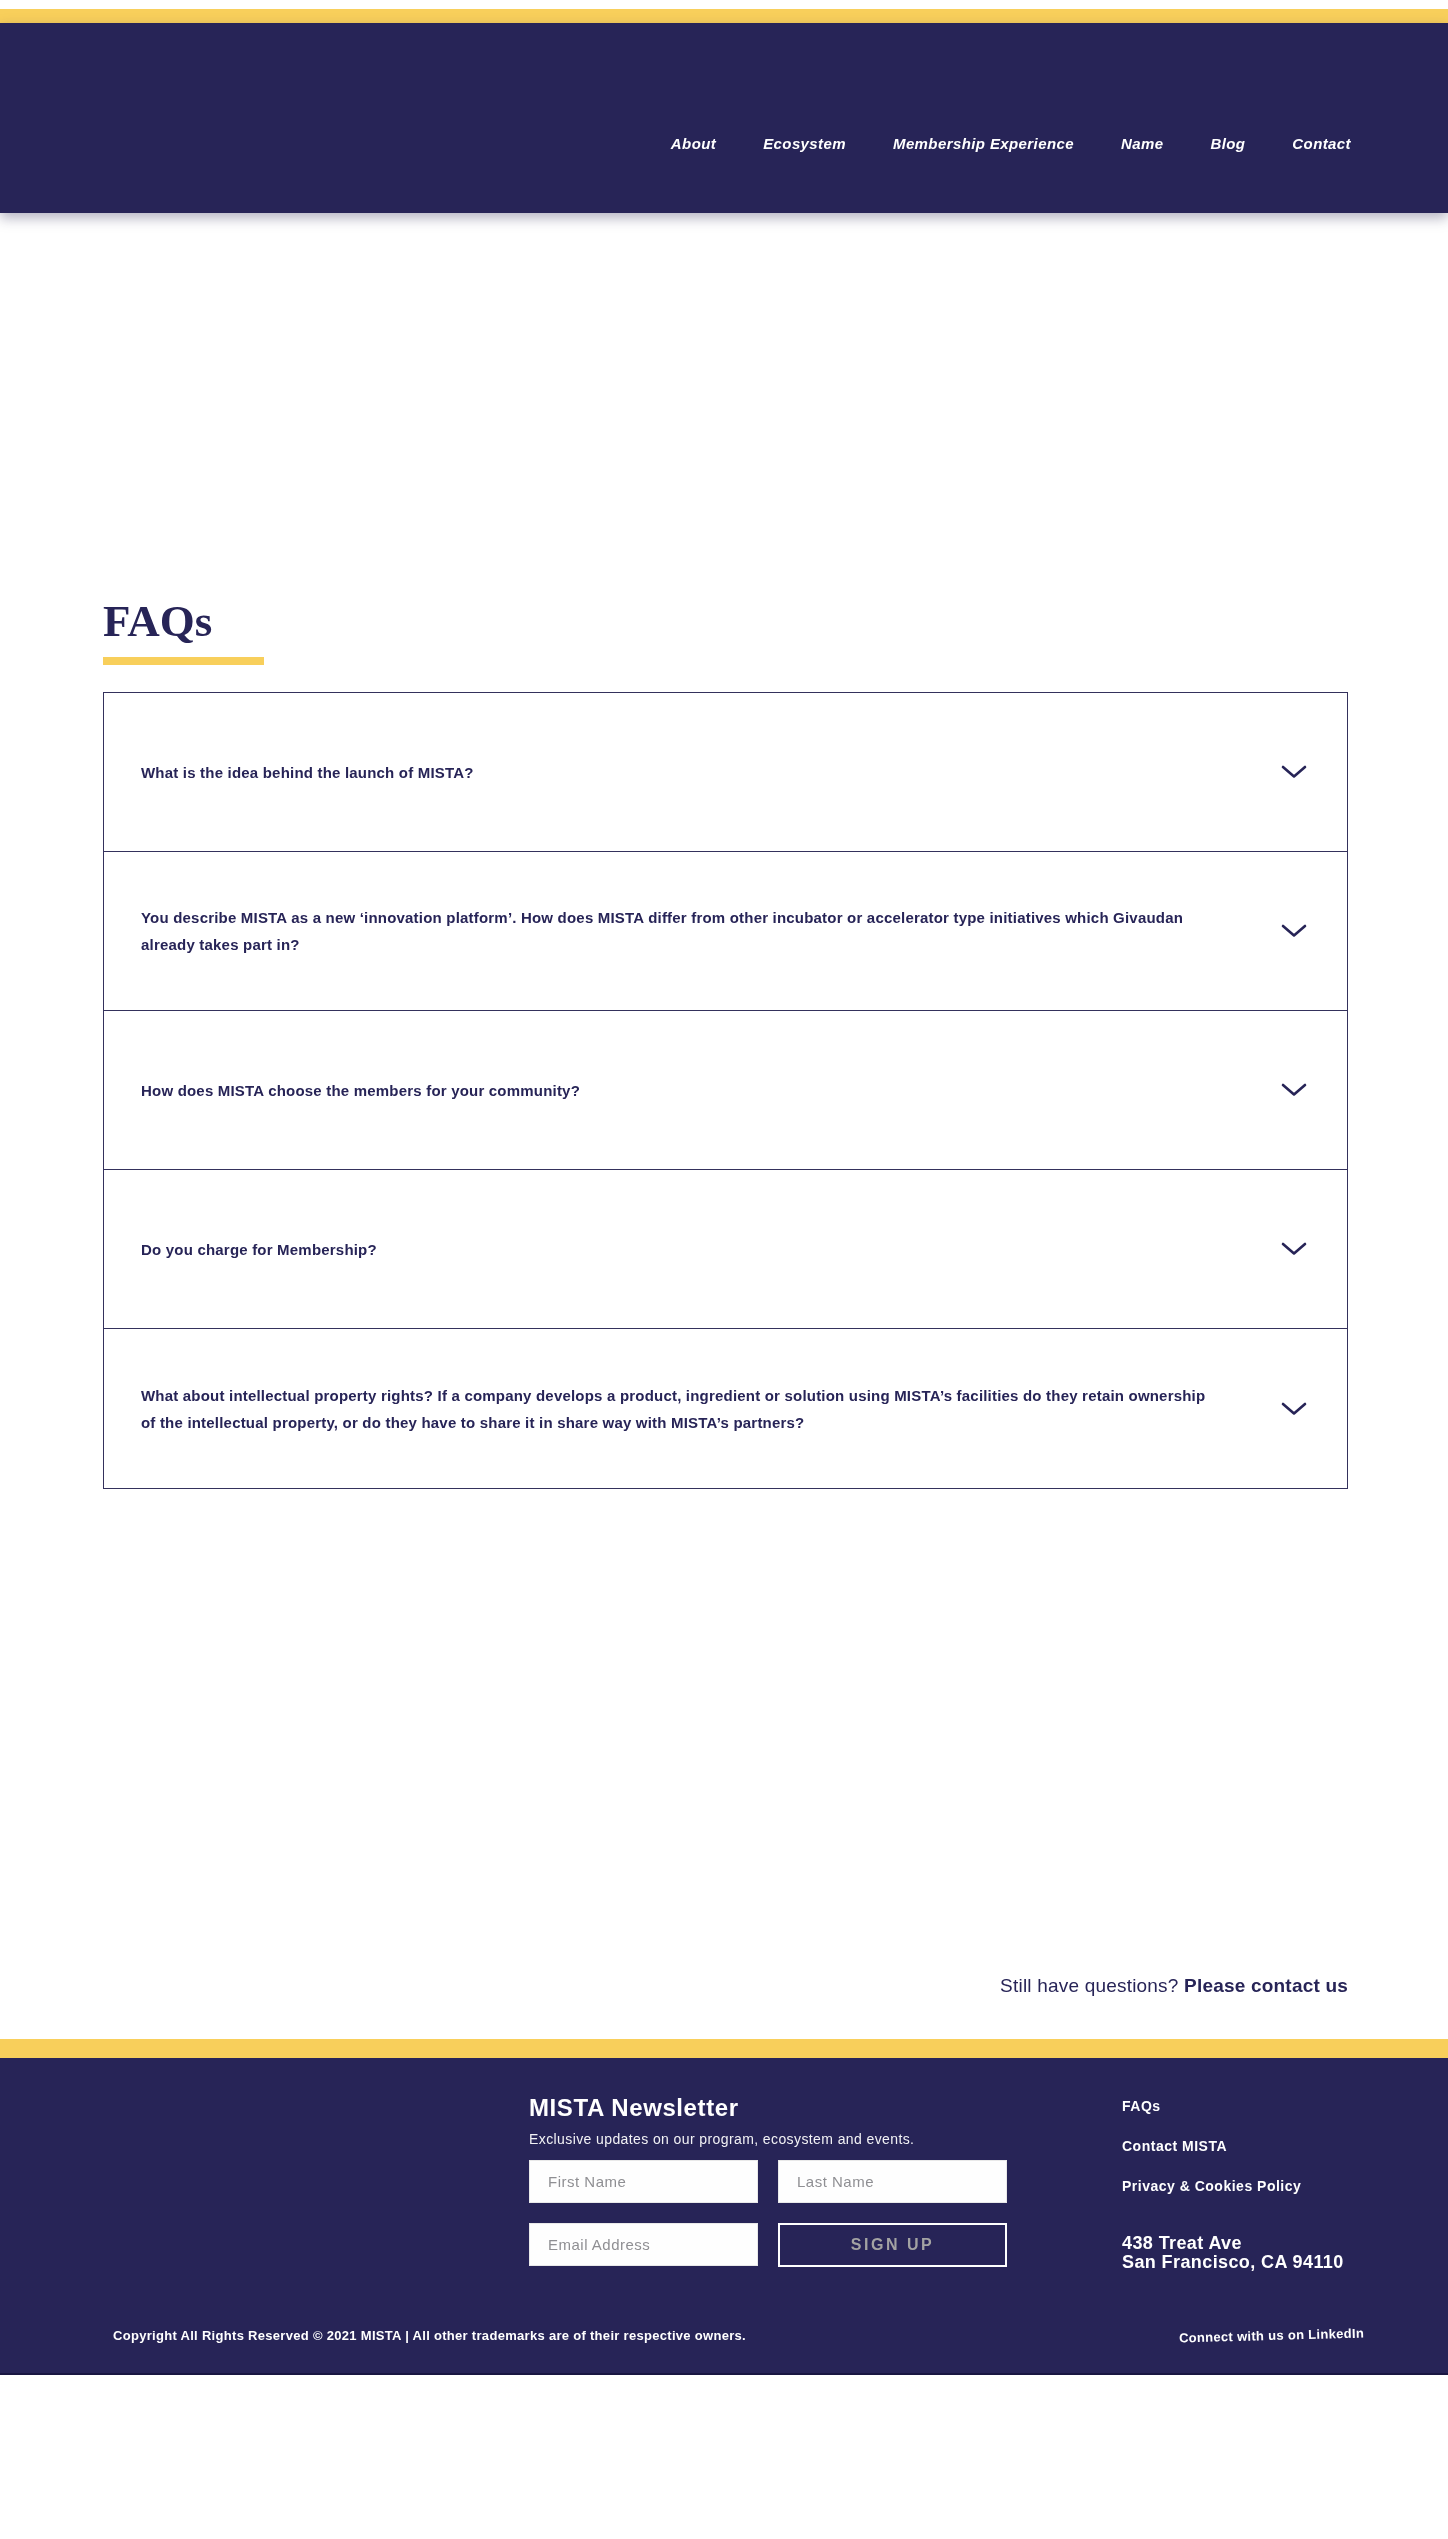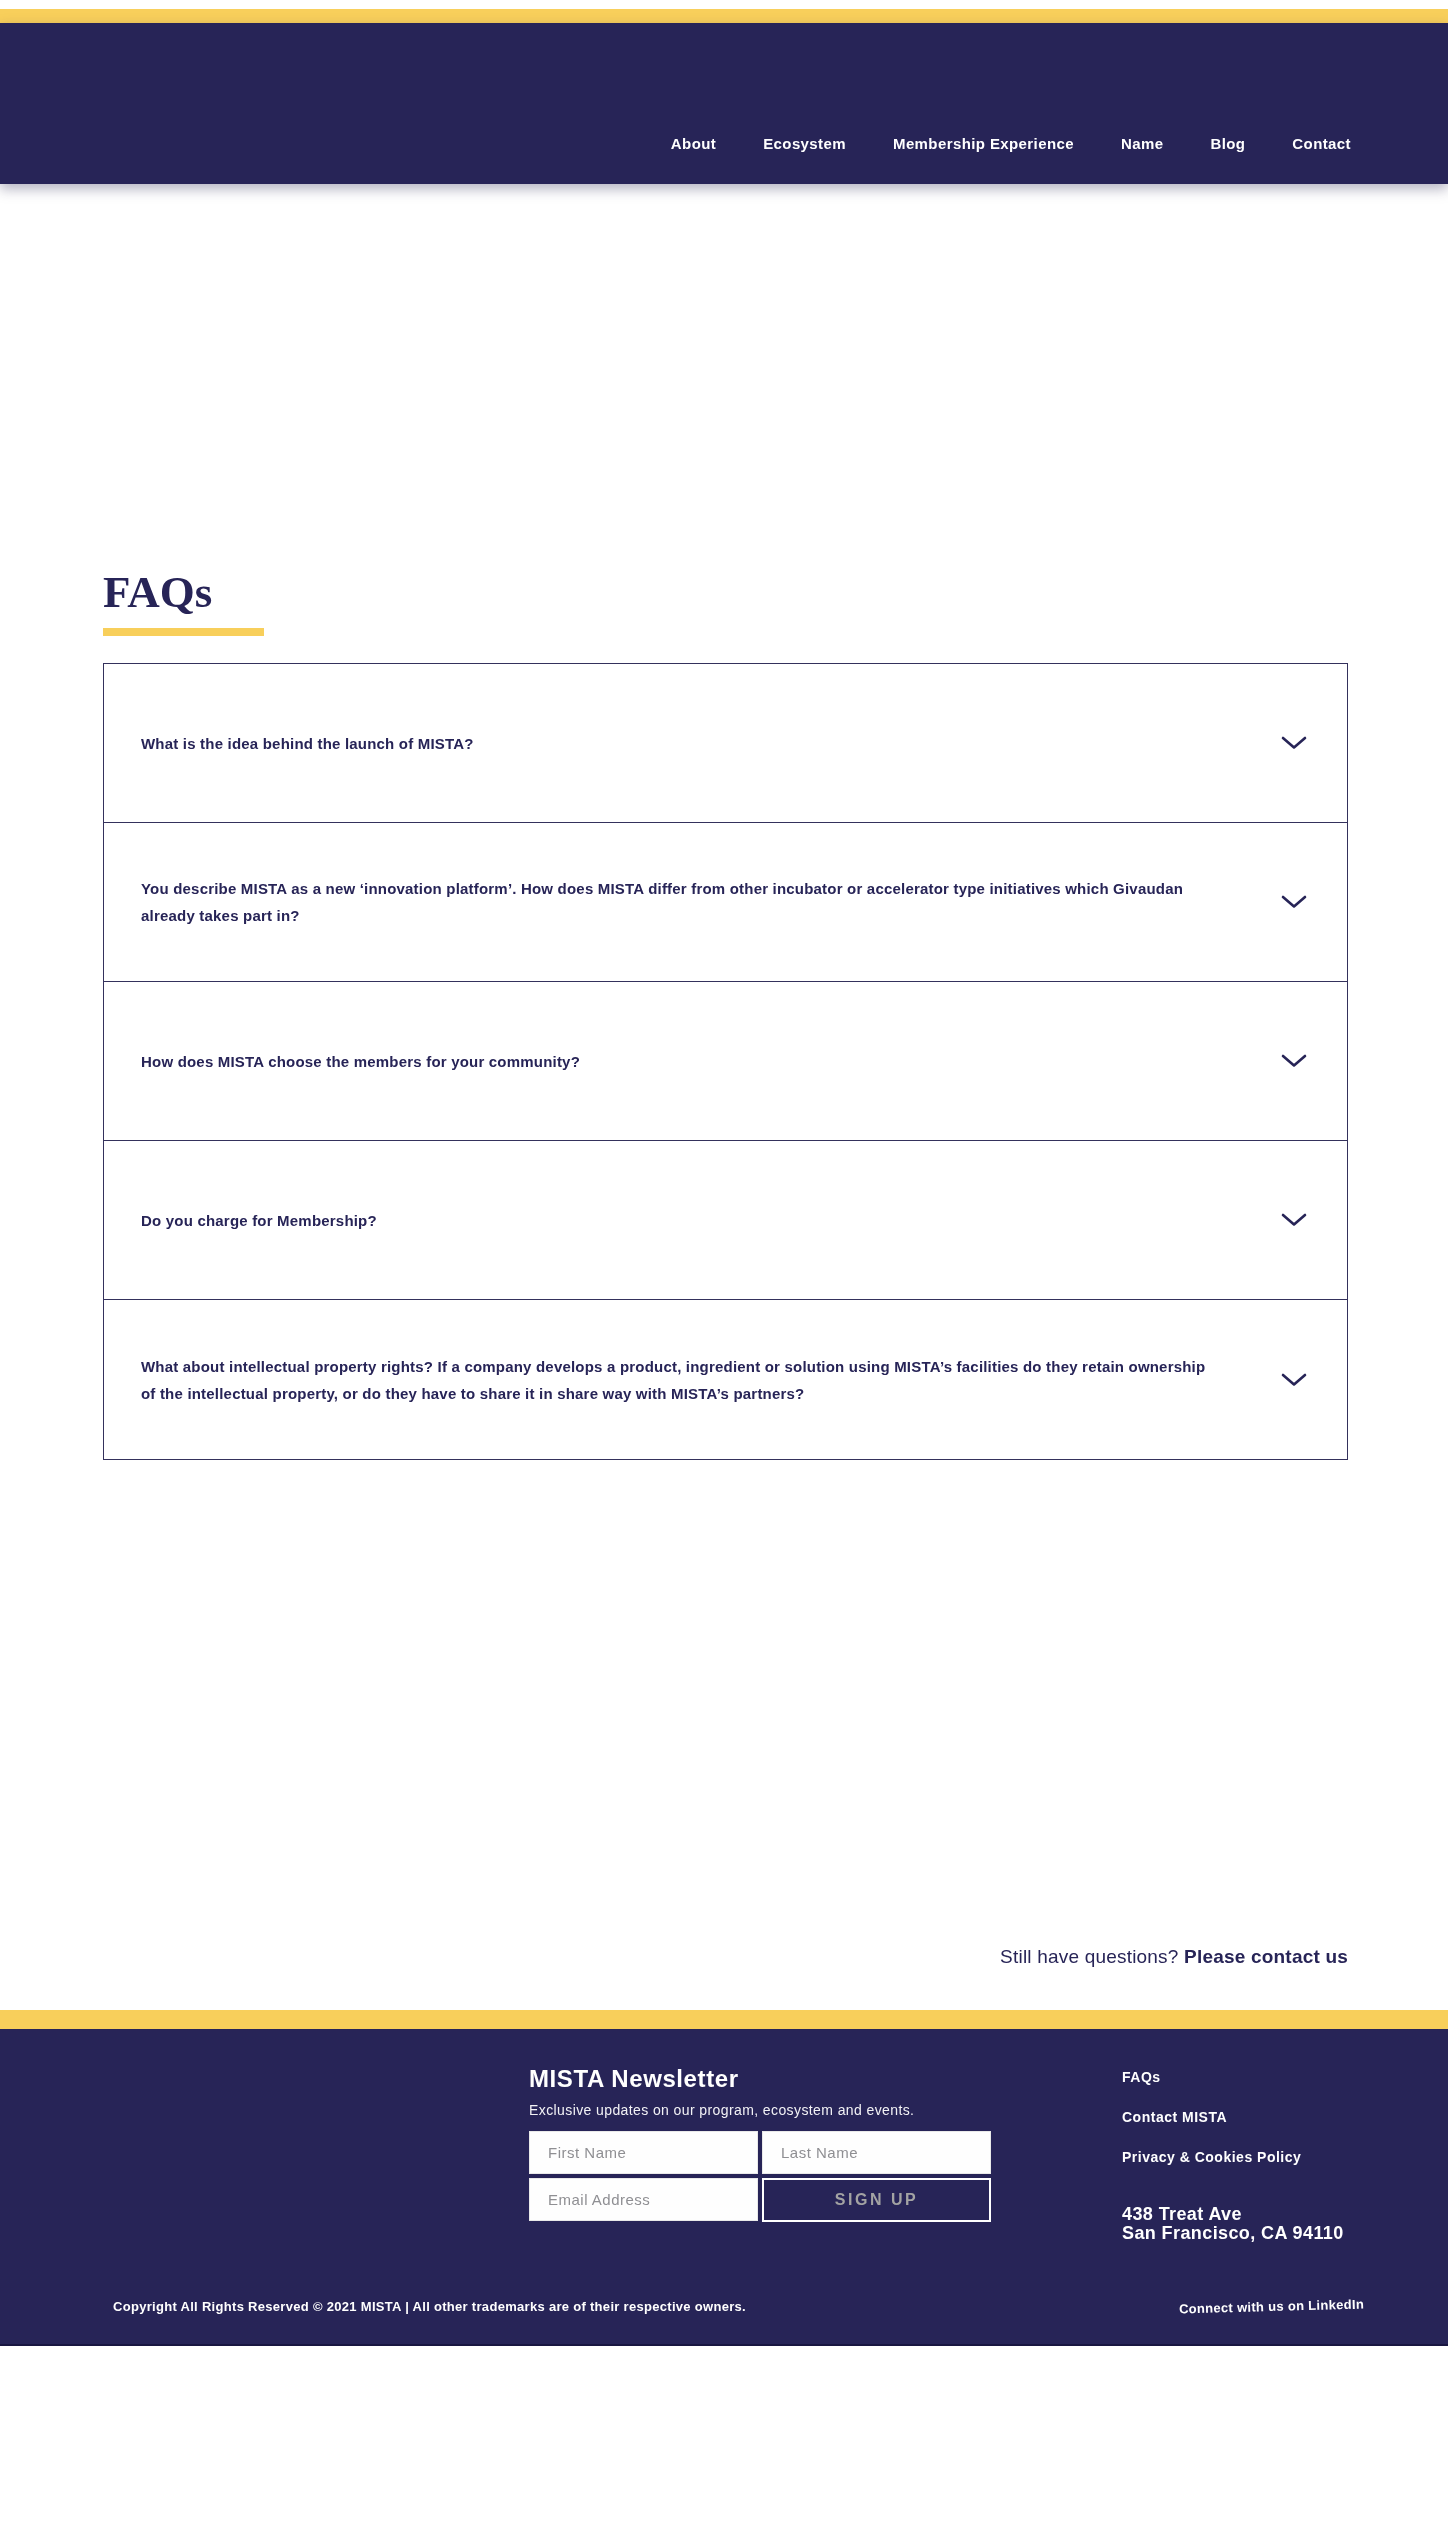--- a/index.html
+++ b/index.html
@@ -5,28 +5,29 @@
   * { margin:0; padding:0; box-sizing:border-box; }
   html,body { background:#ffffff; }
   body {
     width:1448px;
     font-family:"Liberation Sans", sans-serif;
     color:#272457;
   }
   .top-white { height:9px; background:#ffffff; }
   .accent-bar-top { height:14px; background:#f8cf5b; }
   .site-header {
-    height:161px;
+    height:190px;
     background:#272457;
     display:flex;
     justify-content:flex-end;
     align-items:flex-start;
     padding:112px 97px 0 0;
     box-shadow:0 5px 12px rgba(40,37,80,0.35);
     position:relative;
+    font-style:italic;
   }
   .nav { display:flex; gap:47px; }
   .nav a {
     color:#ffffff;
     text-decoration:none;
     font-size:15px;
     font-weight:bold;
     letter-spacing:0.4px;
     white-space:nowrap;
   }
@@ -107,21 +108,21 @@
   .newsletter p {
     margin-top:9px;
     font-size:14px;
     letter-spacing:0.4px;
     color:#f2f2f5;
   }
   .newsletter-form {
     margin-top:13px;
     display:grid;
     grid-template-columns:229px 229px;
-    gap:4px;
+    gap:20px;
   }
   .newsletter-form input {
     height:43px;
     border:1px solid #e9e9e9;
     background:#fefefe;
     padding:0 18px;
     font-family:"Liberation Sans", sans-serif;
     font-size:15px;
     letter-spacing:0.5px;
     color:#272457;

